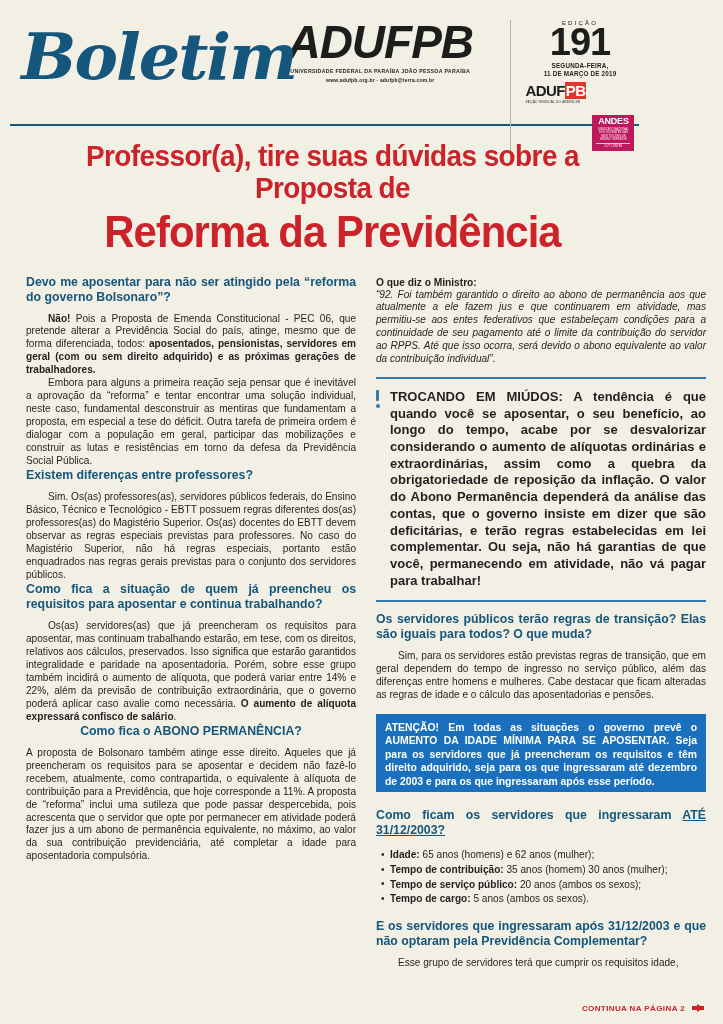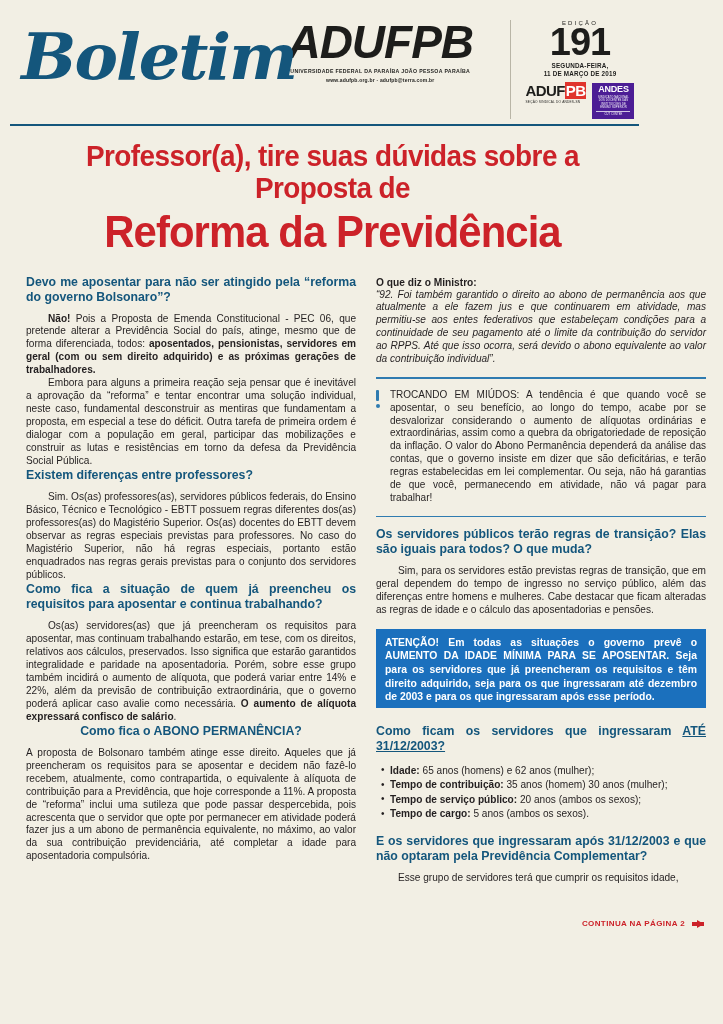--- a/index.html
+++ b/index.html
@@ -131,26 +131,27 @@
     padding: 0 1px;
     margin-top: 18px;
   }
   .mini-adufpb-bot {
     font-size: 3.2px;
     letter-spacing: 0.2px;
     color: #1d1d1b;
     margin-top: 2px;
   }
   .mini-andes {
-    background: #4c1d95;
+    background: #be185d;
     color: #fff;
     padding: 2px 4px 3px 4px;
     text-align: center;
     width: 42px;
     box-sizing: border-box;
+    margin-top: 32px;
   }
   .mini-andes-top {
     font-weight: bold;
     font-size: 9px;
     line-height: 1;
     letter-spacing: -0.2px;
   }
   .mini-andes-mid {
     font-size: 2.7px;
     letter-spacing: 0.1px;
@@ -253,23 +254,23 @@
   .hr-blue {
     height: 1.6px;
     background: #2f7bb0;
     margin: 11px 0 10px 0;
   }
 
   
   .trocando {
     position: relative;
     padding-left: 14px;
-    font-size: 10px;
+    font-size: 13px;
     line-height: 1.285;
-    font-weight: normal;
+    font-weight: bold;
     text-align: justify;
     color: #231f20;
   }
   .trocando .excl {
     position: absolute;
     left: 0;
     top: 1px;
     width: 5px;
     color: #2f7bb0;
     font-weight: bold;

